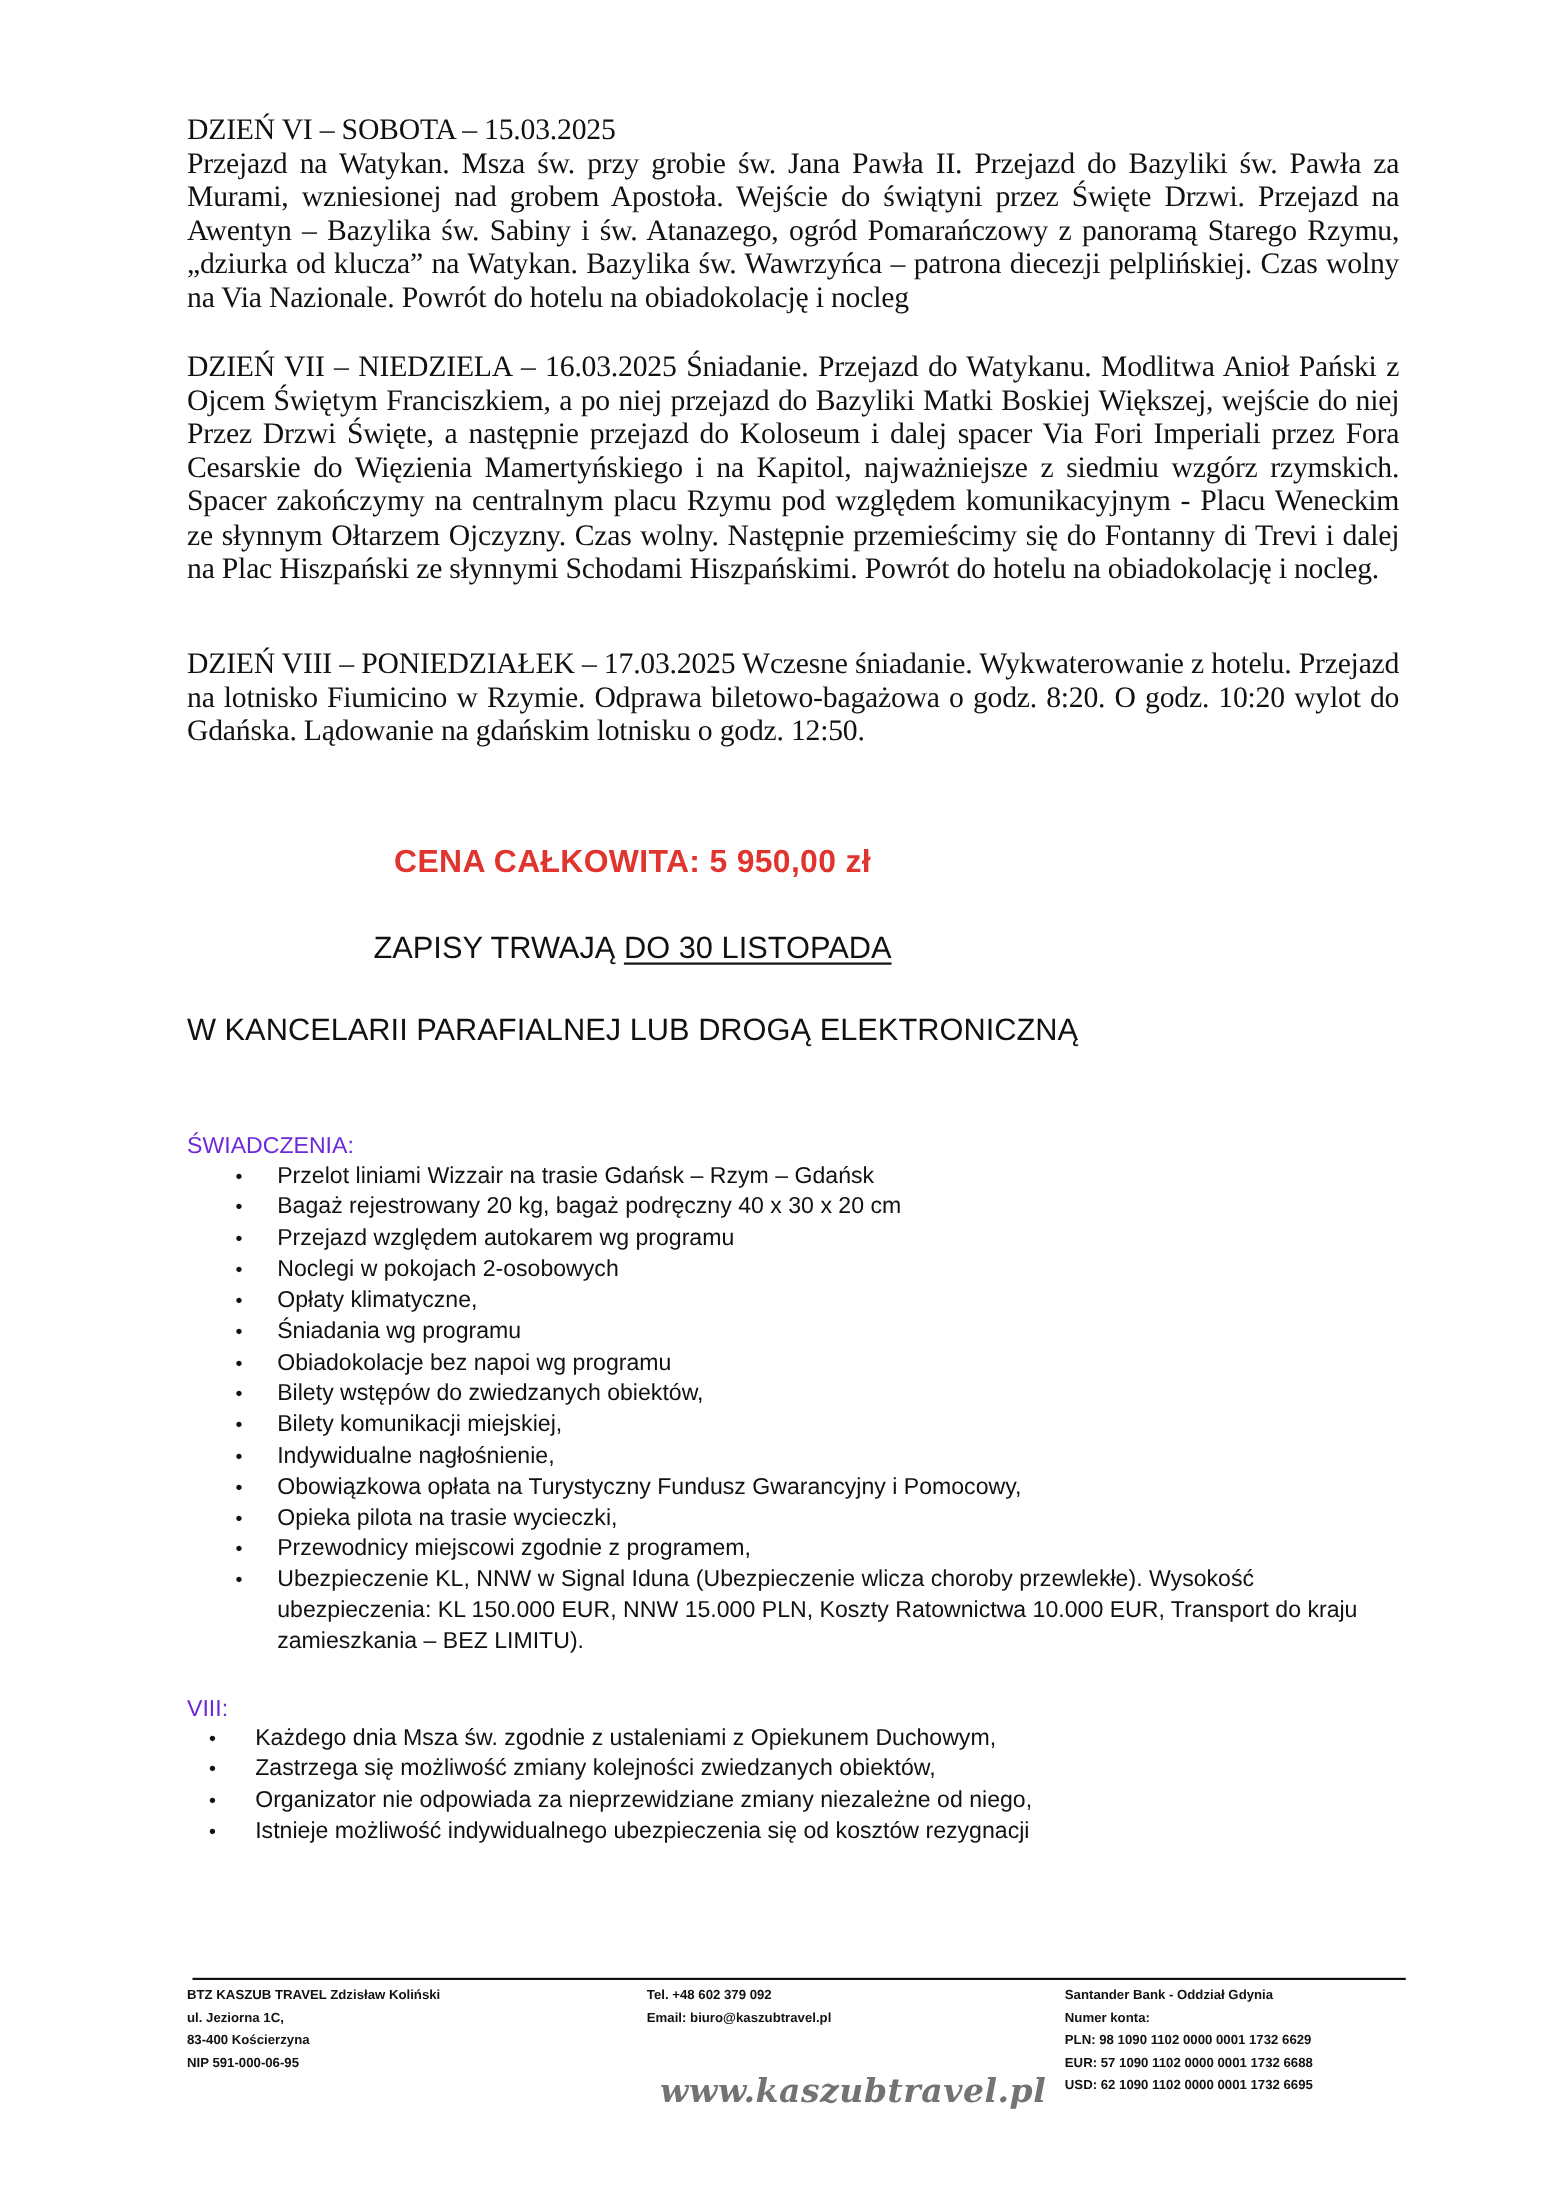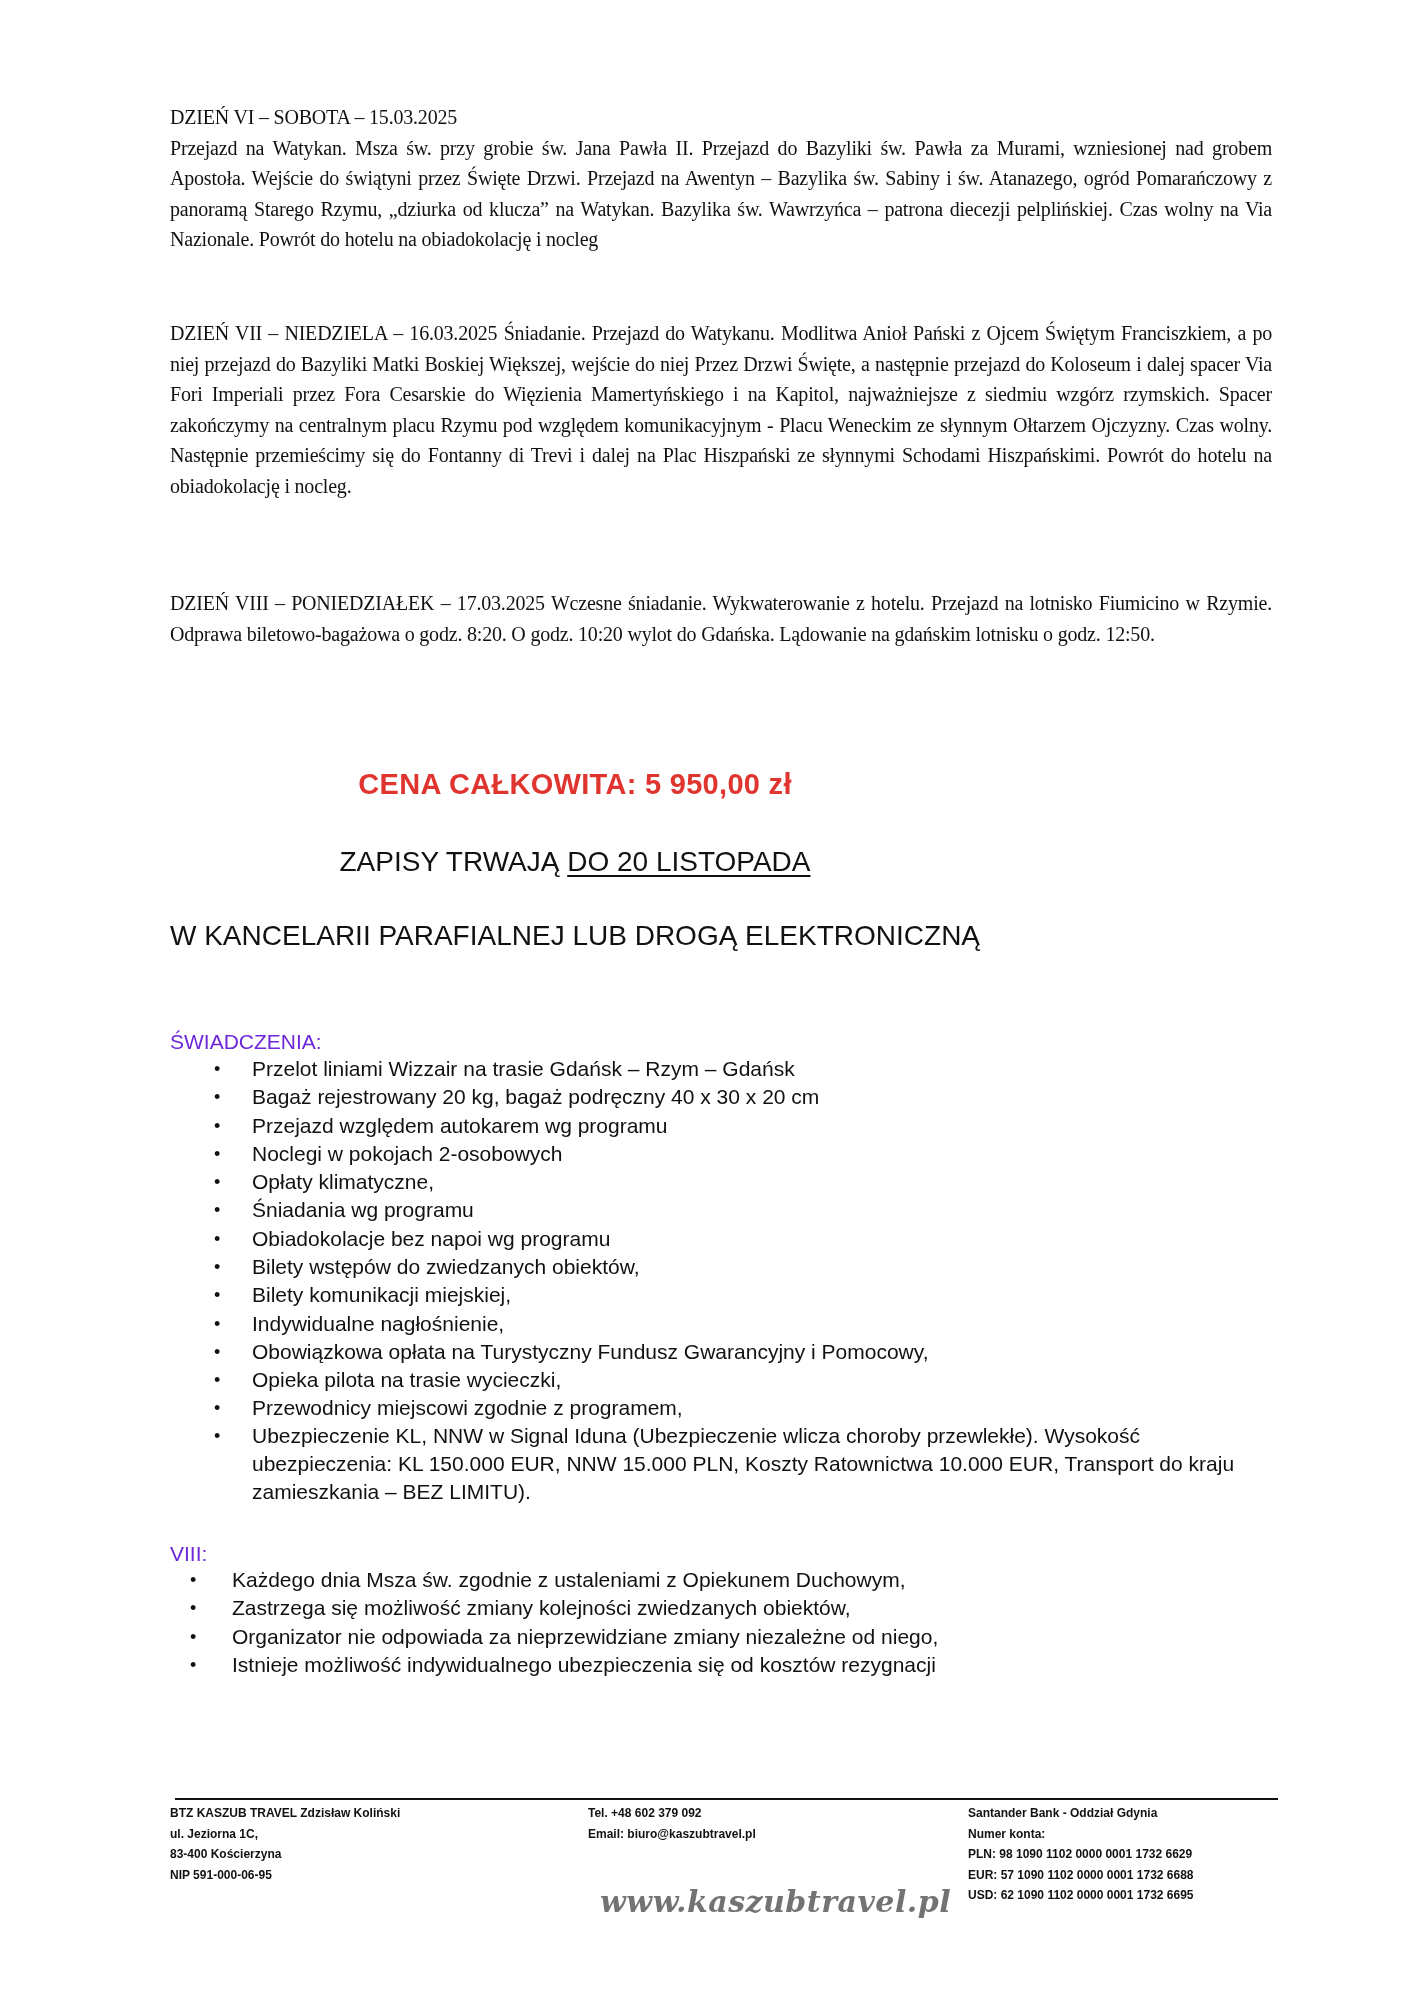--- a/index.html
+++ b/index.html
@@ -2,21 +2,21 @@
 <html><head>
 <meta charset="utf-8">
 <style>
   html, body { margin: 0; padding: 0; background: #ffffff; }
   body { width: 1414px; height: 2000px; position: relative; overflow: hidden; color: #111; }
   .page { position: absolute; left: 0; top: 0; width: 1414px; height: 2000px; }
 
   .serif { font-family: "Liberation Serif", "DejaVu Serif", serif; }
   .sans { font-family: "Liberation Sans", "DejaVu Sans", sans-serif; }
 
-  .day-block { position: absolute; left: 170px; width: 1102px; font-size: 20px; line-height: 30.5px; text-align: justify; letter-spacing: -0.2px; }
+  .day-block { position: absolute; left: 170px; width: 1102px; font-size: 27px; line-height: 30.5px; text-align: justify; letter-spacing: -0.2px; }
   .day-block .day-heading { display: block; }
   .day-block .inline-heading { display: inline; }
 
   #day6 { top: 102px; }
   #day7 { top: 318px; }
   #day8 { top: 588px; }
 
   .center-line { position: absolute; left: 0; width: 1150px; text-align: center; }
   #price { top: 768px; font-size: 29px; font-weight: bold; color: #e0352f; letter-spacing: 0.3px; }
   #signup { top: 846px; font-size: 28px; color: #111; }
@@ -60,21 +60,21 @@
   </div>
 
   <div id="day8" class="day-block serif">
     <span class="inline-heading">DZIEŃ VIII – PONIEDZIAŁEK – 17.03.2025 </span>
     <span>Wczesne śniadanie. Wykwaterowanie z hotelu. Przejazd na lotnisko Fiumicino w Rzymie. Odprawa biletowo-bagażowa o godz. 8:20. O godz. 10:20 wylot do Gdańska. Lądowanie na gdańskim lotnisku o godz. 12:50.</span>
   </div>
 
   <div id="price" class="center-line sans">CENA CAŁKOWITA: 5 950,00 zł</div>
 
   <div id="signup" class="center-line sans">
-    <span>ZAPISY TRWAJĄ </span><span class="underline">DO 20 LISTOPADA</span>
+    <span>ZAPISY TRWAJĄ </span><span class="underline">DO 30 LISTOPADA</span>
   </div>
 
   <div id="office" class="center-line sans">W KANCELARII PARAFIALNEJ LUB DROGĄ ELEKTRONICZNĄ</div>
 
   <div id="benefits-label" class="section-label sans">ŚWIADCZENIA:</div>
   <ul id="benefits" class="bullets sans">
     <li><span class="dot">•</span><span>Przelot liniami Wizzair na trasie Gdańsk – Rzym – Gdańsk</span></li>
     <li><span class="dot">•</span><span>Bagaż rejestrowany 20 kg, bagaż podręczny 40 x 30 x 20 cm</span></li>
     <li><span class="dot">•</span><span>Przejazd względem autokarem wg programu</span></li>
     <li><span class="dot">•</span><span>Noclegi w pokojach 2-osobowych</span></li>

